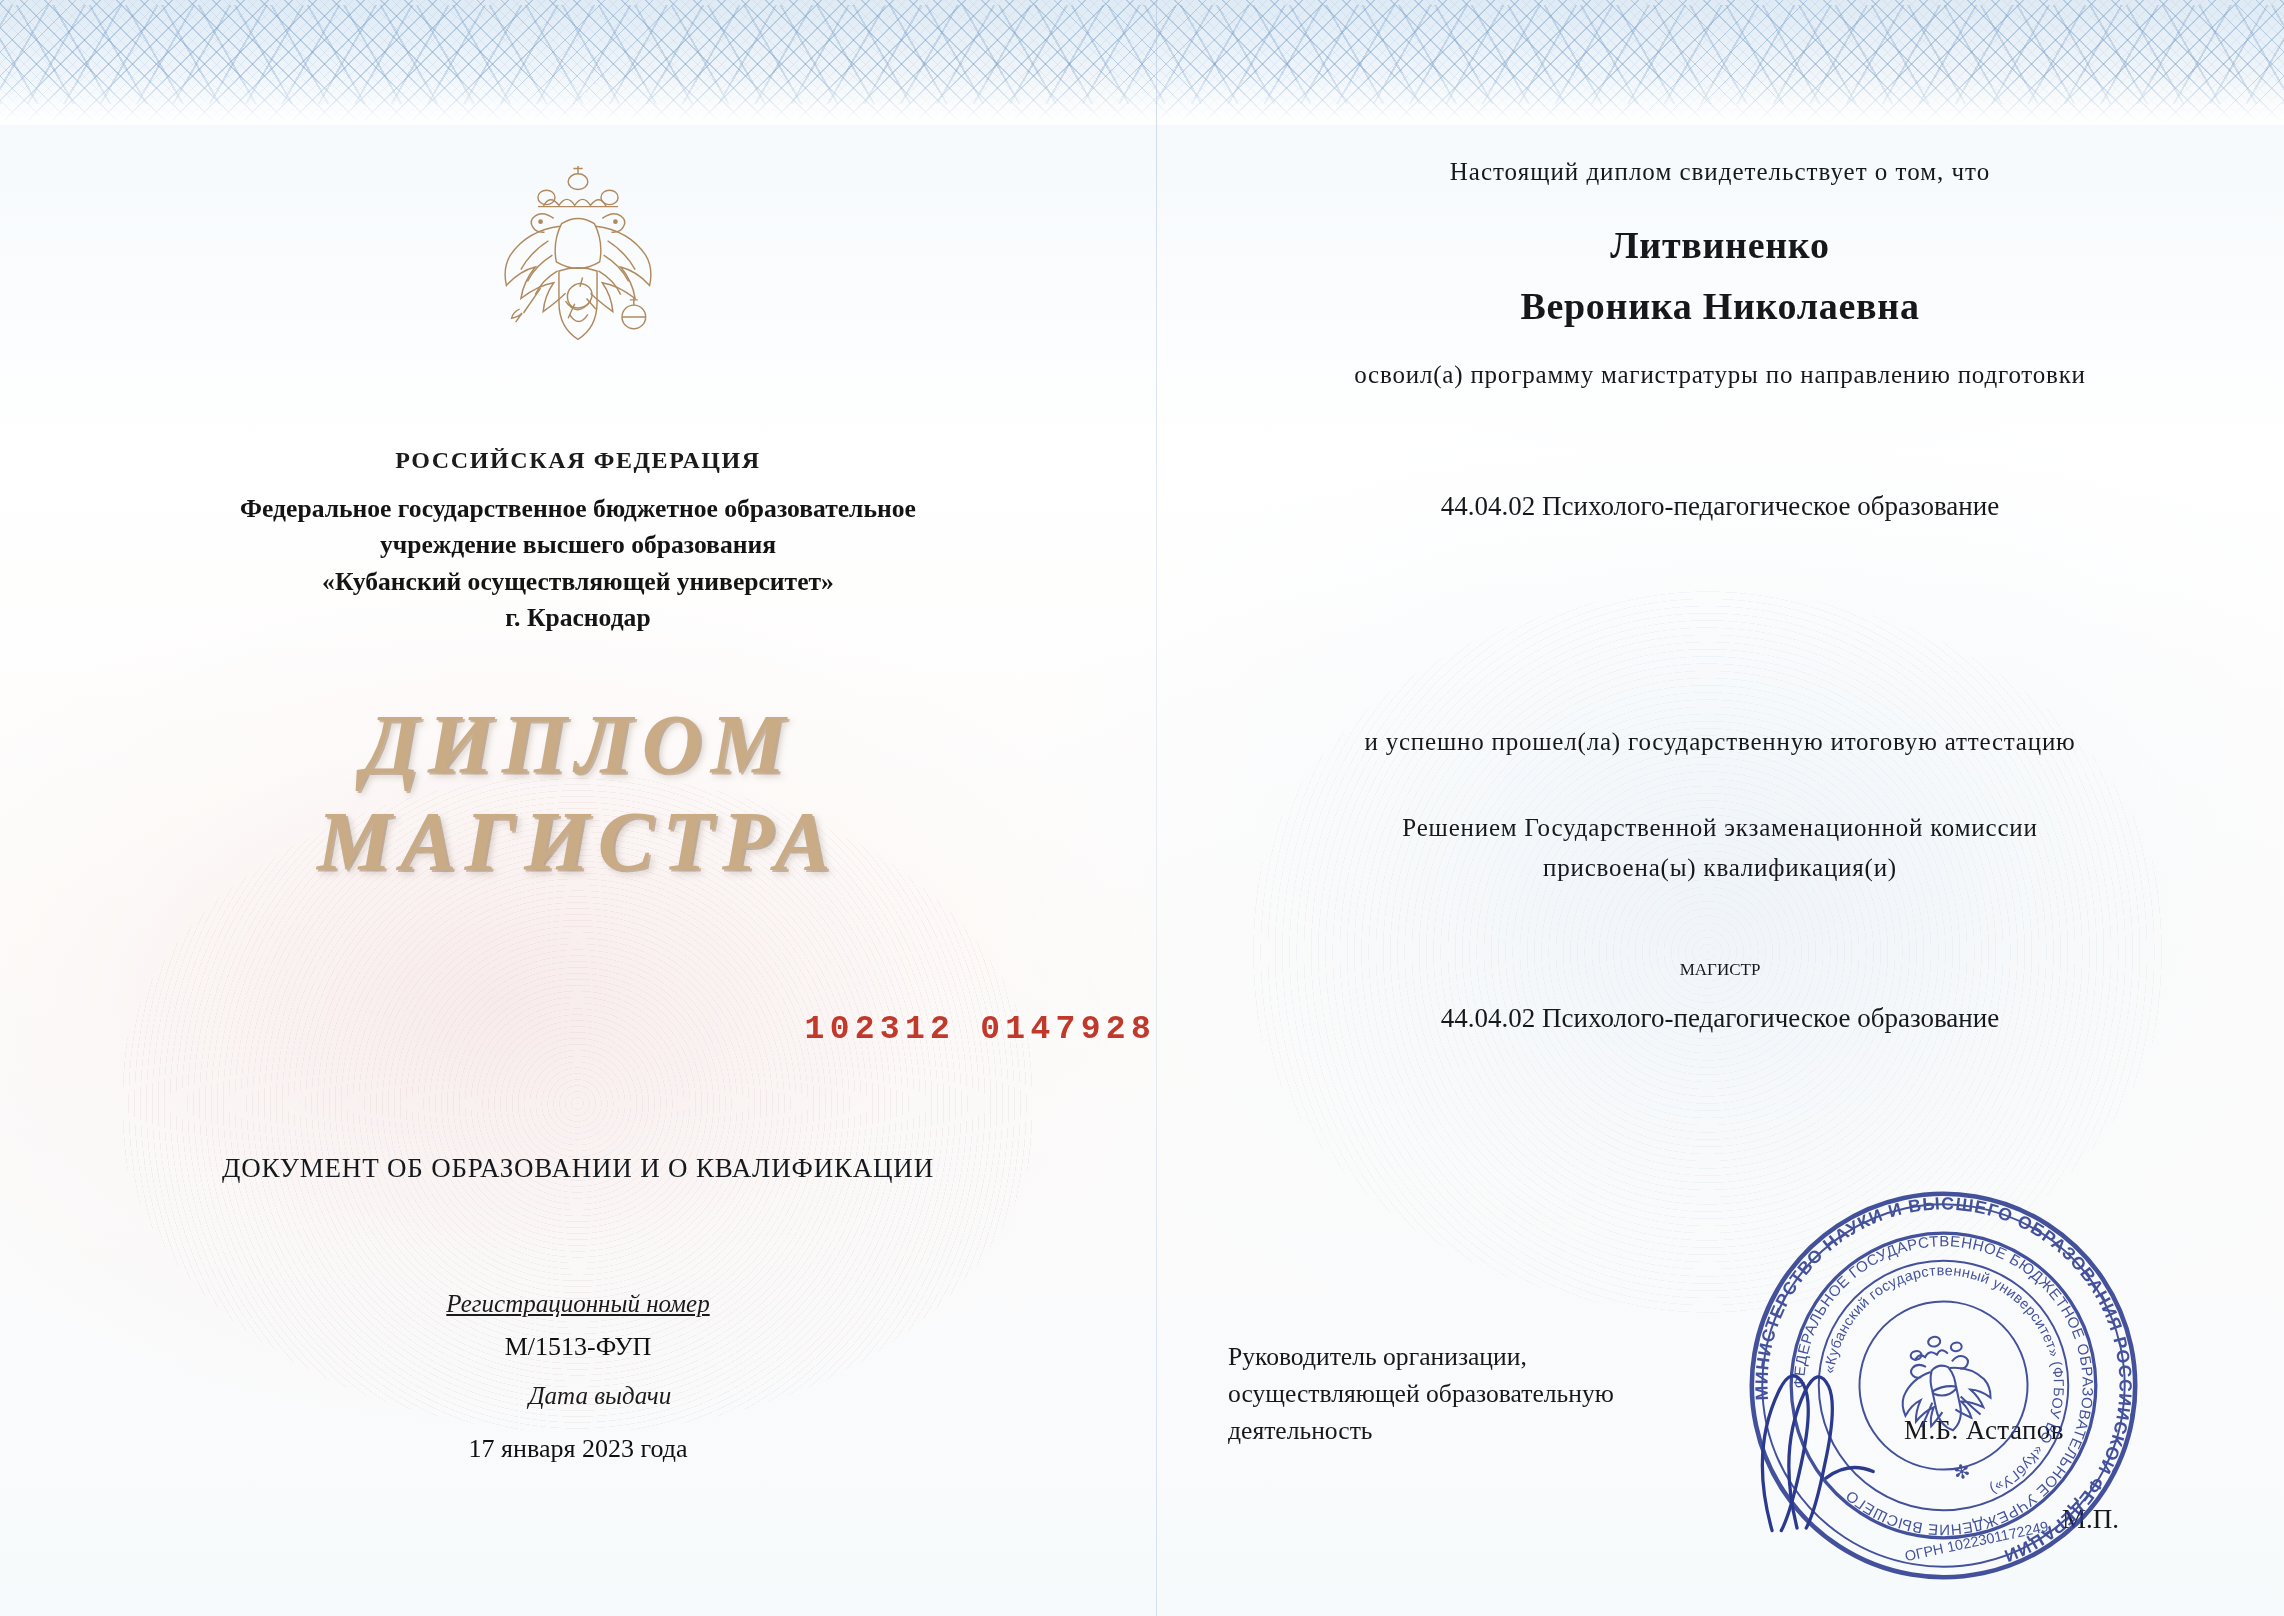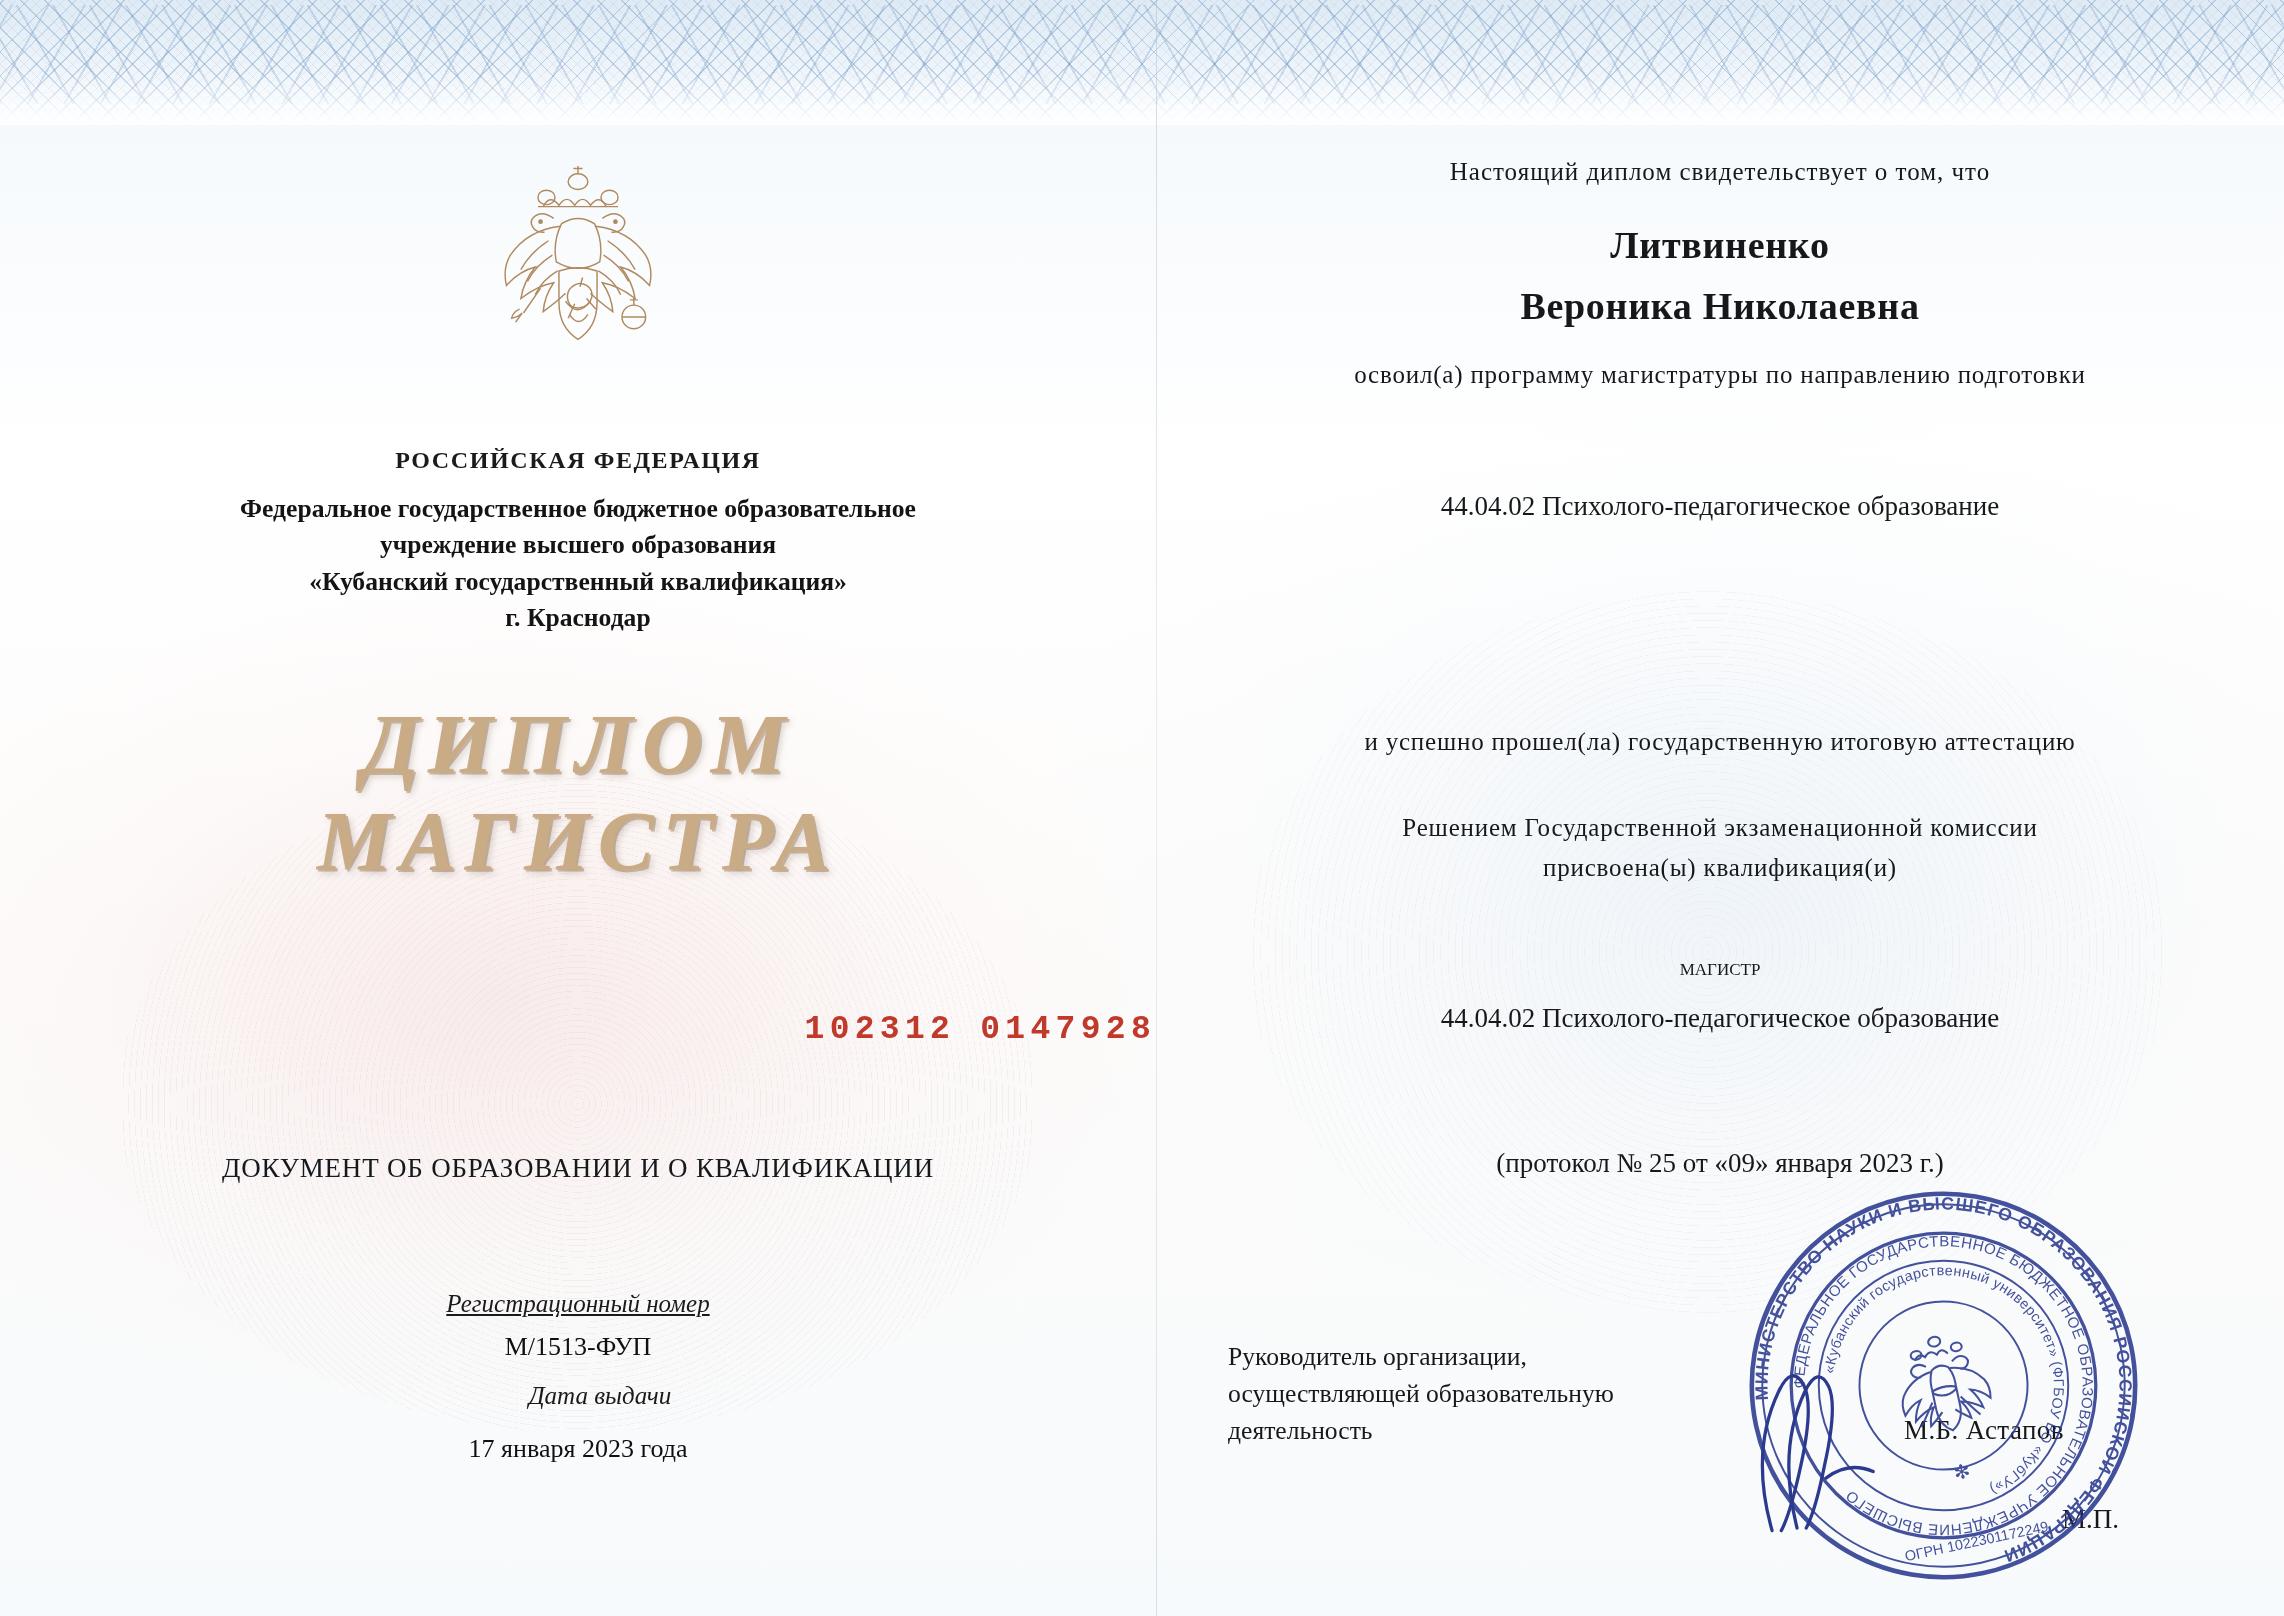--- a/index.html
+++ b/index.html
@@ -358,21 +358,21 @@
 
           <path d="M146 218 q18 26 38 0 M152 238 q14 22 28 0"></path>
         </g>
       </svg>
     </div>
 
     <div class="org-block">
       <div class="org-country">РОССИЙСКАЯ ФЕДЕРАЦИЯ</div>
       <div class="org-line">Федеральное государственное бюджетное образовательное</div>
       <div class="org-line">учреждение высшего образования</div>
-      <div class="org-line">«Кубанский государственный квалификация»</div>
+      <div class="org-line">«Кубанский осуществляющей университет»</div>
       <div class="org-line">г. Краснодар</div>
     </div>
 
     <div class="title-block">
       <div class="diploma-word">ДИПЛОМ</div>
       <div class="diploma-word">МАГИСТРА</div>
     </div>
 
     <div class="serial">102312  0147928</div>
 
@@ -390,21 +390,20 @@
     <div class="rp-line attest-intro">Настоящий диплом свидетельствует о том, что</div>
     <div class="rp-line student-surname">Литвиненко</div>
     <div class="rp-line student-name">Вероника Николаевна</div>
     <div class="rp-line program-intro">освоил(а) программу магистратуры по направлению подготовки</div>
     <div class="rp-line program-name">44.04.02 Психолого-педагогическое образование</div>
     <div class="rp-line gia-line">и успешно прошел(ла) государственную итоговую аттестацию</div>
     <div class="rp-line commission-1">Решением Государственной экзаменационной комиссии</div>
     <div class="rp-line commission-2">присвоена(ы) квалификация(и)</div>
     <div class="rp-line qual-degree">МАГИСТР</div>
     <div class="rp-line qual-program">44.04.02 Психолого-педагогическое образование</div>
-    <div class="rp-line protocol">(протокол № 25 от  «09» января 2023 г.)</div>
   </div>
 
   <div class="signatory">
     <div>Руководитель организации,</div>
     <div>осуществляющей образовательную</div>
     <div>деятельность</div>
   </div>
 
   <div class="sign-name">М.Б. Астапов</div>
   <div class="mp">М.П.</div>

